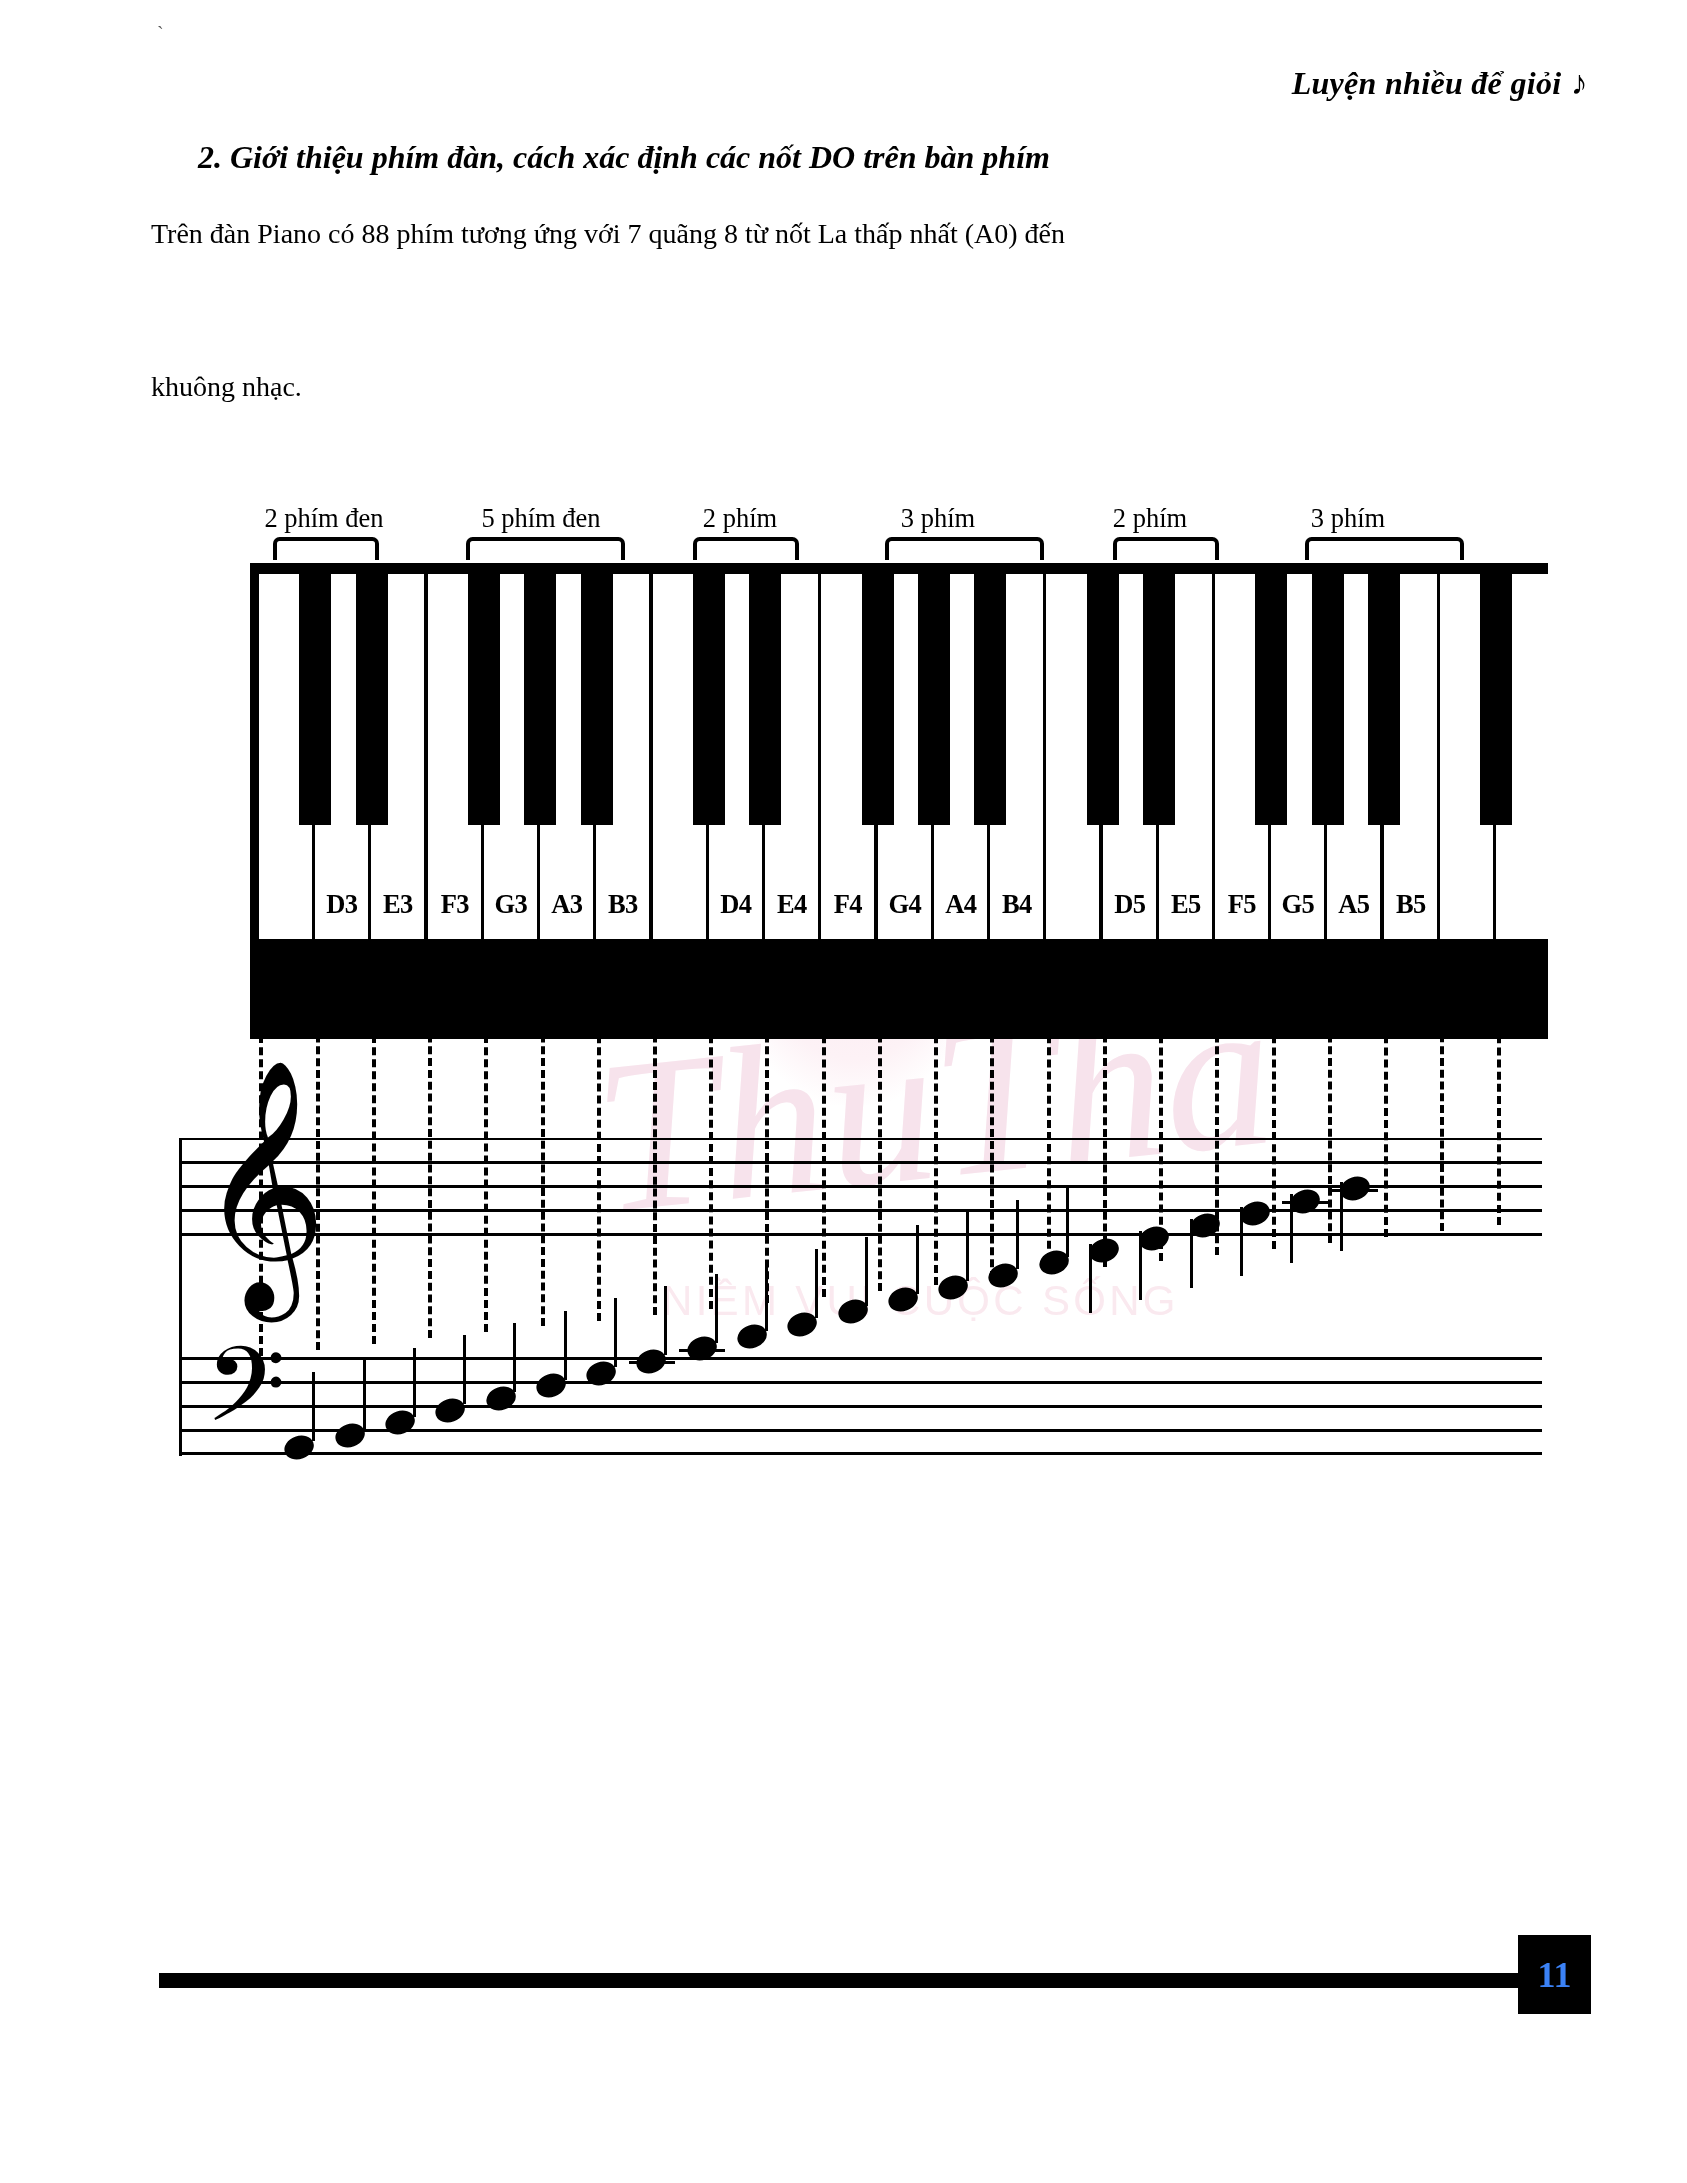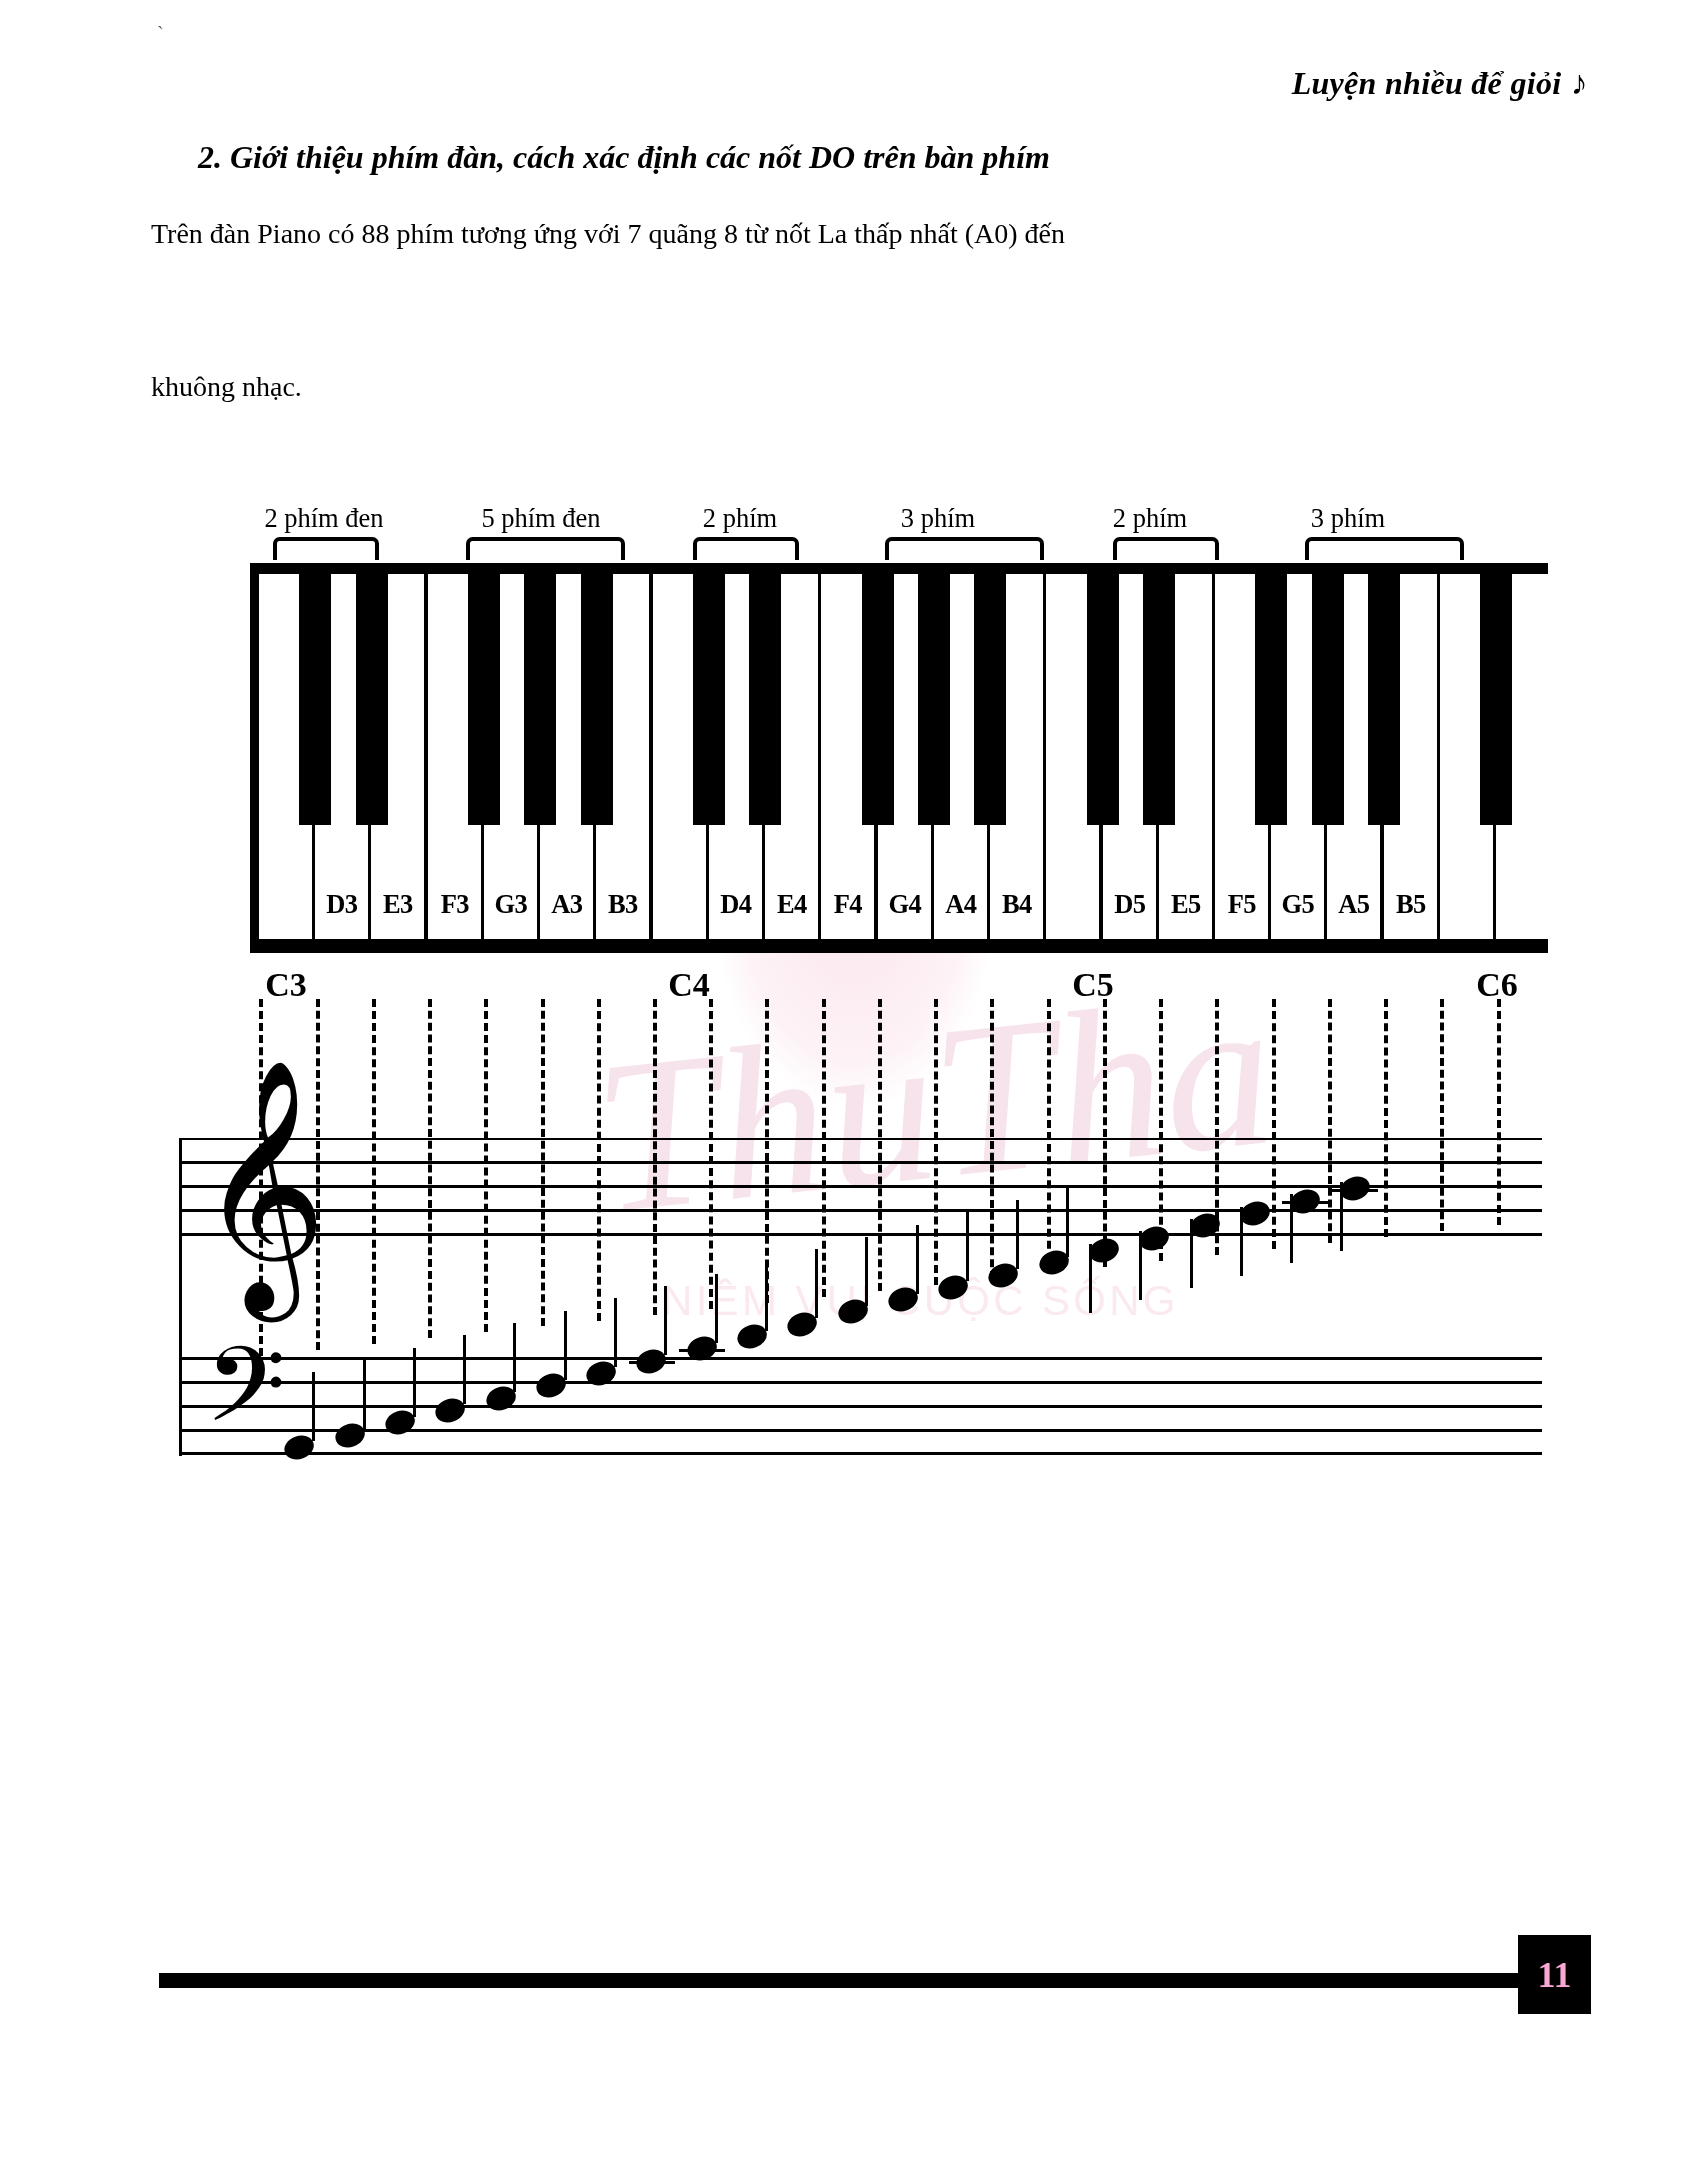--- a/index.html
+++ b/index.html
@@ -28,21 +28,21 @@
   .diagram{position:absolute;left:0;top:503px;width:1687px;height:609px;}
 
   .bracket-labels{position:absolute;left:0;top:0;width:1687px;height:29px;}
   .bracket-label{position:absolute;font-size:26.5px;white-space:nowrap;text-align:center;transform:translateX(-50%);}
 
   .brackets{position:absolute;left:0;top:34px;width:1687px;height:26.5px;}
   .bracket{position:absolute;top:0;height:22.5px;
       border-left:4px solid #000;border-right:4px solid #000;border-top:4px solid #000;
       border-radius:6.6px 6.6px 0 0;box-sizing:border-box;}
 
-  .keyboard{position:absolute;left:250px;top:60px;width:1298px;height:390px;
+  .keyboard{position:absolute;left:250px;top:60px;width:1298px;height:476px;
       background:#000;box-sizing:border-box;padding:10.6px 0 14.6px 0;}
   .whitekeys{position:absolute;left:9.3px;top:10.6px;height:365px;}
   .wkey{position:absolute;top:0;width:53px;height:365px;background:#fff;box-sizing:border-box;}
   .wkey .wlabel{position:absolute;bottom:18.5px;left:0;right:0;text-align:center;
       font-size:26.5px;font-weight:bold;letter-spacing:-0.7px;}
   .bkey{position:absolute;top:0;width:32px;height:251px;background:#000;z-index:3;}
 
   
   .cnote{position:absolute;font-size:34px;font-weight:bold;white-space:nowrap;transform:translateX(-50%);}
 
@@ -69,21 +69,21 @@
   .wm-script{left:595px;top:979px;font-size:218px;font-style:italic;
       color:#f7e3ec;font-family:"Liberation Serif",serif;transform:rotate(-6deg);}
   .wm-sub{left:662px;top:1277px;font-size:42px;letter-spacing:3.3px;
       color:#fae9ef;font-family:"Liberation Sans",sans-serif;}
   .wm-rose{left:715px;top:761px;width:278px;height:344px;
       background:radial-gradient(ellipse at 50% 40%, #fbe6ee 0%, #fdf2f6 55%, rgba(255,255,255,0) 72%);}
 
   
   .footer-rule{position:absolute;left:159px;top:1973px;width:1386px;height:14.6px;background:#000;}
   .page-box{position:absolute;left:1518px;top:1935px;width:73px;height:79px;background:#000;
-      color:#f9a8d4;font-size:36px;font-weight:bold;display:flex;align-items:center;justify-content:center;}
+      color:#3b82f6;font-size:36px;font-weight:bold;display:flex;align-items:center;justify-content:center;}
   .footer-text{position:absolute;left:116px;top:2011px;font-size:30px;
       font-style:italic;font-weight:bold;white-space:nowrap;}
   .smiley{font-style:normal;font-weight:normal;padding-left:6.6px;}
 </style>
 </head>
 <body>
 
 <div class="page">
 
   <div class="wm wm-rose"></div>

